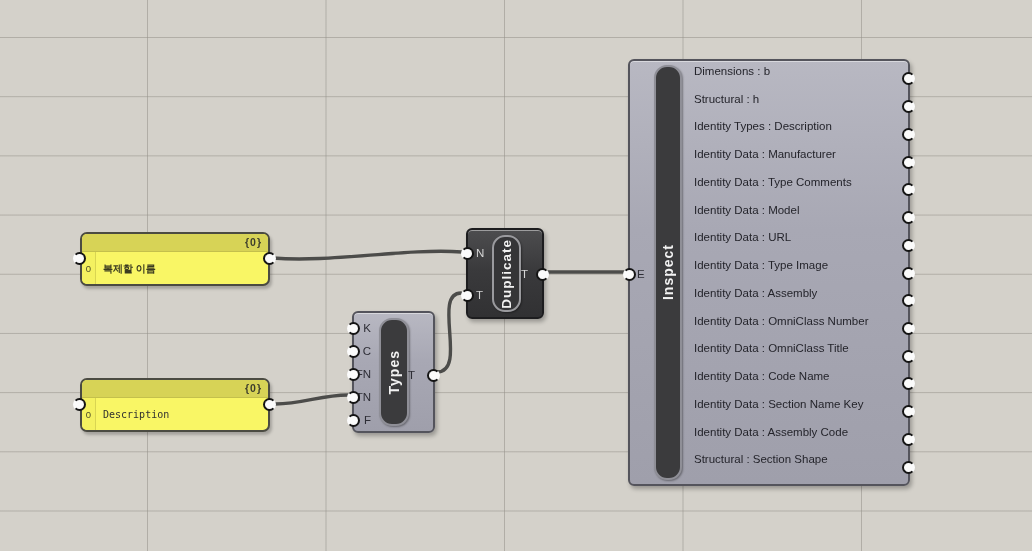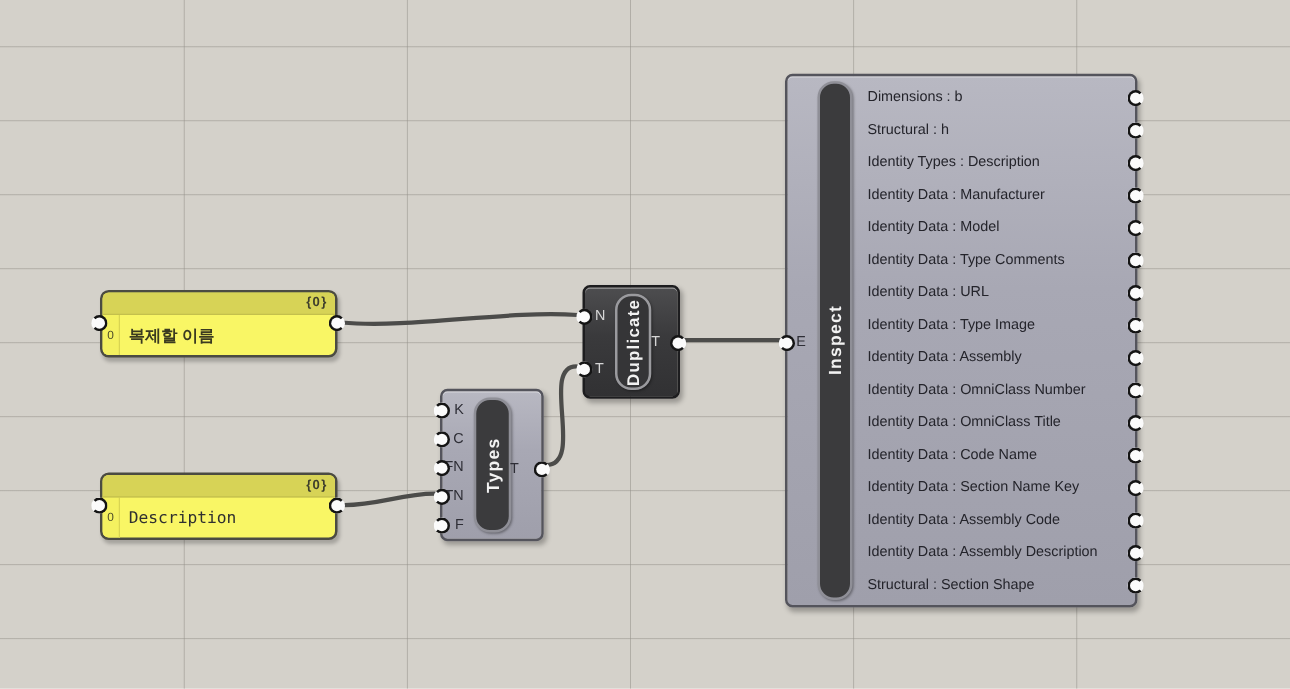--- a/index.html
+++ b/index.html
@@ -60,28 +60,28 @@
   .panel-tag{
     position:absolute; right:6px; top:2px; font-size:10.5px; font-weight:bold;
     color:#3e3e2c; letter-spacing:1px;
   }
   .panel-row{display:flex; height:33px; align-items:center;}
   .panel-index{
     width:13px; align-self:stretch; border-right:1px solid #d9d552;
     background:#f4f160; display:flex; align-items:center; justify-content:center;
     font-size:9.5px; color:#4c4c28;
   }
-  .panel-text{padding-left:7px; font-size:13px; font-weight:600; color:#3a3a20;text-align:center;}
+  .panel-text{padding-left:7px; font-size:10px; font-weight:600; color:#3a3a20;text-align:center;}
   .panel-text.mono{font-family:"DejaVu Sans Mono", monospace; font-weight:400; color:#303030;}
   
   .rows{
     position:absolute; left:56px; right:0; top:4px; bottom:3px;
     display:flex; flex-direction:column;
   }
-  .row{flex:1; position:relative; display:flex; align-items:center; padding-left:8px;}
+  .row{flex:1; position:relative; display:flex; padding-left:8px;}
   .row .rlabel{font-size:11.5px; color:#24242b; white-space:nowrap;}
   .row .port{right:-7px; top:50%; margin-top:-6.5px;}
 </style>
 </head>
 <body>
 
 <div id="canvas">
 
   <svg id="wires" xmlns="http://www.w3.org/2000/svg">
     <g fill="none" stroke="#4c4c4a" stroke-width="3.4" stroke-linecap="round">
@@ -164,28 +164,28 @@
         </div>
       <div class="row">
           <span class="rlabel">Identity Types : Description</span>
           <span class="port gap-right" style="position:absolute;"></span>
         </div>
       <div class="row">
           <span class="rlabel">Identity Data : Manufacturer</span>
           <span class="port gap-right" style="position:absolute;"></span>
         </div>
       <div class="row">
+          <span class="rlabel">Identity Data : Type Comments</span>
+          <span class="port gap-right" style="position:absolute;"></span>
+        </div>
+      <div class="row">
           <span class="rlabel">Identity Data : Model</span>
           <span class="port gap-right" style="position:absolute;"></span>
         </div>
       <div class="row">
-          <span class="rlabel">Identity Data : Type Comments</span>
-          <span class="port gap-right" style="position:absolute;"></span>
-        </div>
-      <div class="row">
           <span class="rlabel">Identity Data : URL</span>
           <span class="port gap-right" style="position:absolute;"></span>
         </div>
       <div class="row">
           <span class="rlabel">Identity Data : Type Image</span>
           <span class="port gap-right" style="position:absolute;"></span>
         </div>
       <div class="row">
           <span class="rlabel">Identity Data : Assembly</span>
           <span class="port gap-right" style="position:absolute;"></span>
@@ -204,23 +204,19 @@
         </div>
       <div class="row">
           <span class="rlabel">Identity Data : Section Name Key</span>
           <span class="port gap-right" style="position:absolute;"></span>
         </div>
       <div class="row">
           <span class="rlabel">Identity Data : Assembly Code</span>
           <span class="port gap-right" style="position:absolute;"></span>
         </div>
       <div class="row">
-          <span class="rlabel">Identity Data : Assembly Description</span>
-          <span class="port gap-right" style="position:absolute;"></span>
-        </div>
-      <div class="row">
           <span class="rlabel">Structural : Section Shape</span>
           <span class="port gap-right" style="position:absolute;"></span>
         </div>
     </div>
   </div>
 
 </div>
 
 </body></html>

